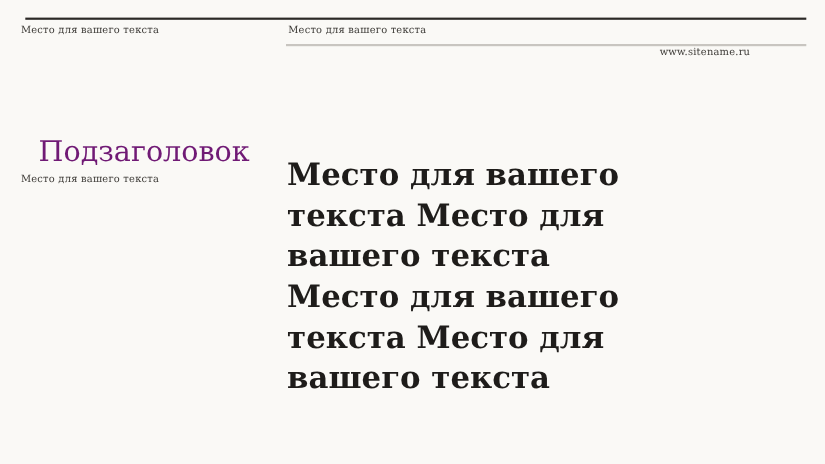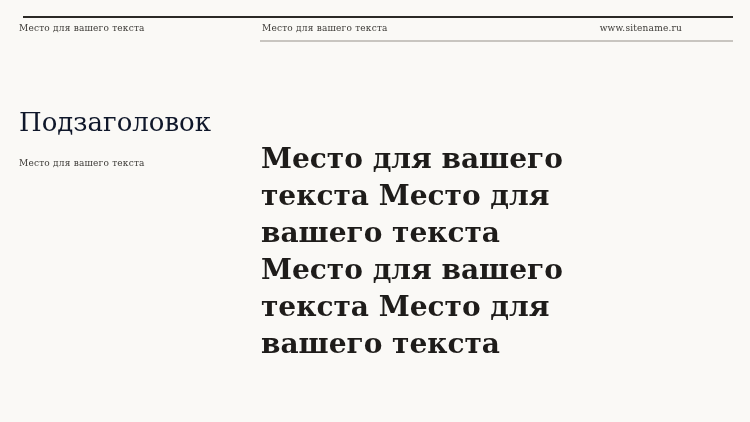--- a/index.html
+++ b/index.html
@@ -23,21 +23,21 @@
     position: absolute;
     top: 24px;
     font-size: 9px;
     line-height: 9px;
     letter-spacing: 0.2px;
     color: #3c3a36;
     white-space: nowrap;
   }
   .hdr-left   { left: 19px; }
   .hdr-center { left: 262px; }
-  .hdr-right  { right: 68px; }
+  .hdr-right  { right: 68px; margin-top: 20px; }
 
   .gray-line {
     position: absolute;
     left: 260px; top: 40px;
     width: 473px; height: 2px;
     background: #c8c5c0;
   }
 
   .title {
     position: absolute;
@@ -46,26 +46,26 @@
     font-size: 42px;
     line-height: 42px;
     font-weight: normal;
     white-space: nowrap;
     color: #1b1917;
   }
 
   .subheading {
     position: absolute;
     left: 19px; top: 109px;
-    margin: 0;
+    margin: 16px;
     font-size: 26px;
     line-height: 26px;
     font-weight: normal;
     white-space: nowrap;
-    color: #0f172a;
+    color: #701a75;
   }
 
   .note {
     position: absolute;
     left: 19px;
     font-size: 9px;
     line-height: 9px;
     letter-spacing: 0.2px;
     color: #3c3a36;
     white-space: nowrap;

